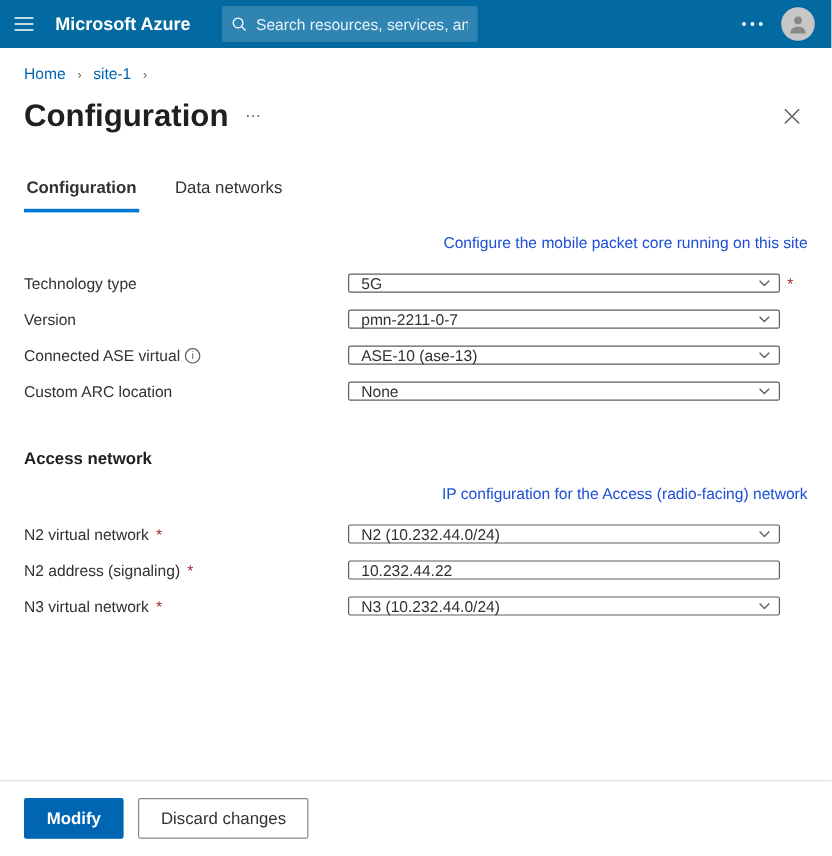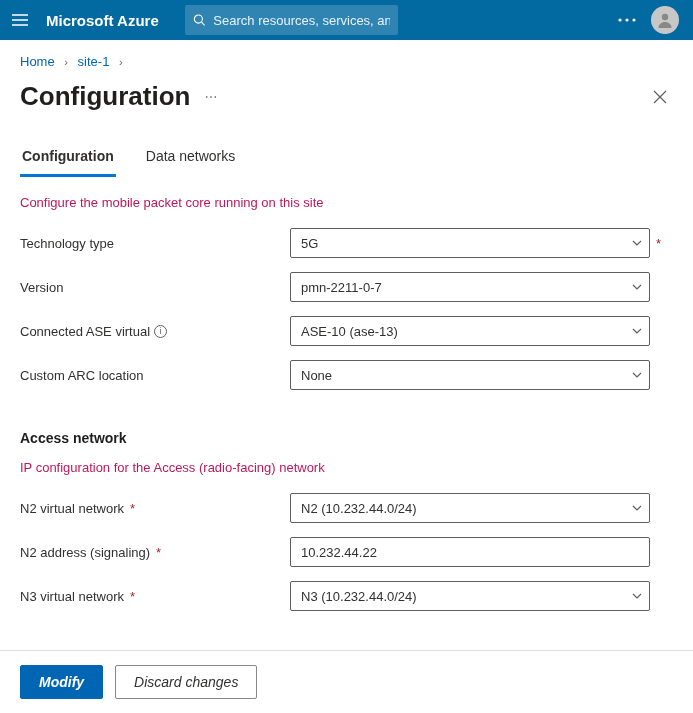--- a/index.html
+++ b/index.html
@@ -110,21 +110,21 @@
   }
   .tab.active {
     color: #323130;
     font-weight: 600;
     border-bottom: 3px solid #0078d4;
   }
 
   .content {
     padding: 18px 20px 0 20px;
   }
-  .intro { margin-bottom: 18px; font-size: 13px; color:#be185d;}
+  .intro { margin-bottom: 18px; font-size: 13px; color:#1d4ed8;text-align:right;}
   .form-row {
     display: flex;
     align-items: center;
     margin-bottom: 14px;
   }
   .form-label {
     width: 270px;
     font-size: 13px;
     color: #323130;
     display:flex;
@@ -137,21 +137,21 @@
     display:inline-flex;align-items:center;justify-content:center;
     font-size:9px;color:#605e5c;line-height:1;
   }
   .form-control {
     flex: 1;
     position: relative;
     max-width: 360px;
   }
   .select, .txt {
     width: 100%;
-    height: 30px;
+    height: 16px;
     border: 1px solid #605e5c;
     border-radius: 2px;
     padding: 0 28px 0 10px;
     font-size: 13px;
     background: #fff;
     display: flex; align-items: center;
     cursor: pointer;
   }
   .txt { cursor: text; padding-right:10px;}
   .chevdn {
@@ -178,21 +178,21 @@
     display: flex;
     gap: 12px;
     background:#fff;
   }
   .btn {
     height: 34px;
     padding: 0 18px;
     font-size: 14px;
     border-radius: 2px;
     cursor: pointer;
-    display:flex;align-items:center;justify-content:center;font-style:italic;
+    display:flex;align-items:center;justify-content:center;
   }
   .btn.primary { background:#0066b4; color:#fff; border:1px solid #0066b4; font-weight:600;}
   .btn.secondary { background:#fff; color:#323130; border:1px solid #8a8886;}
   svg { display:block; }
 </style>
 </head>
 <body>
 
 <div class="header">
   <div class="hamburger">

